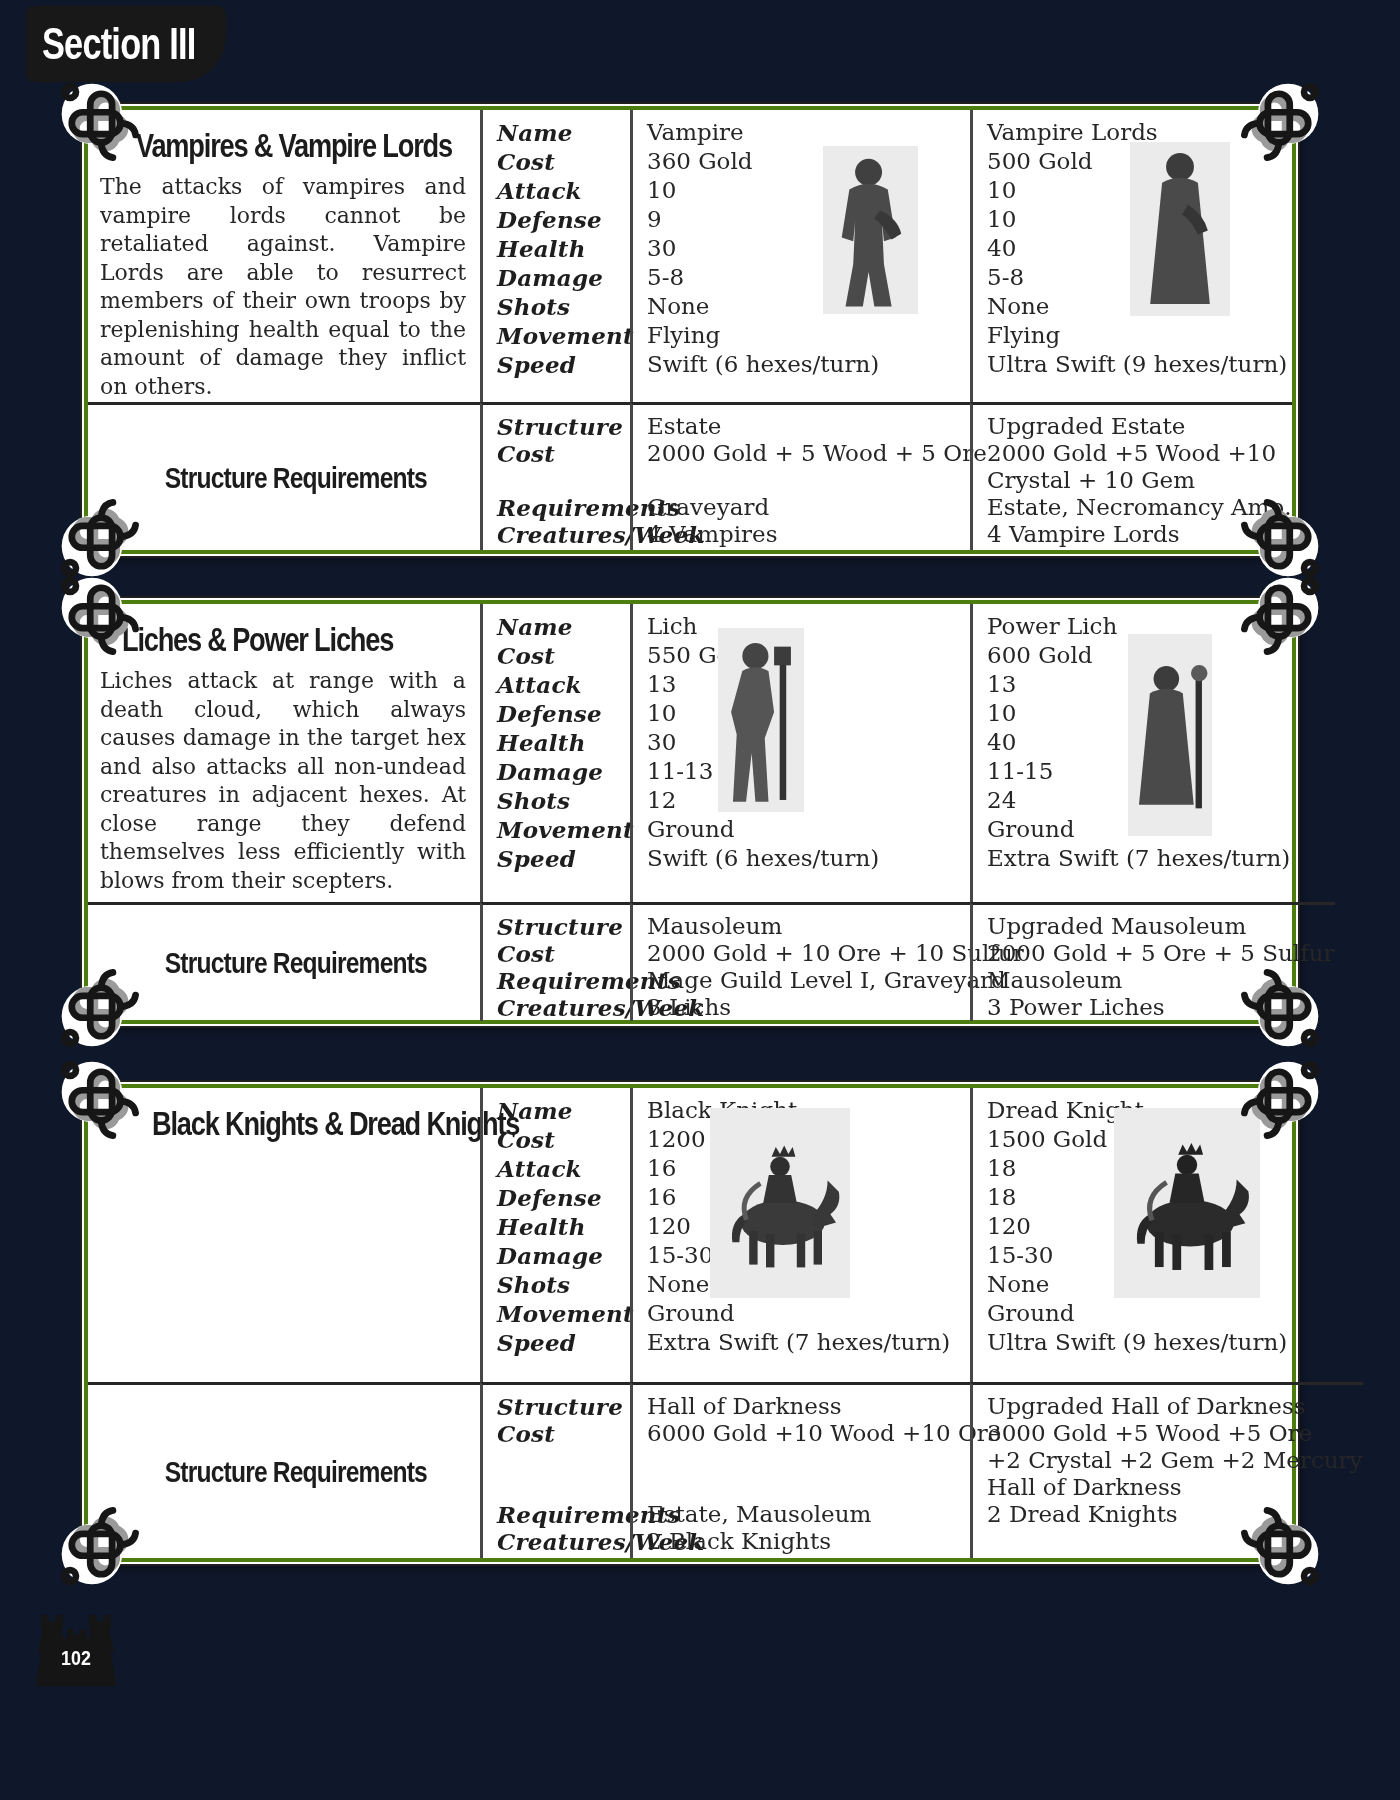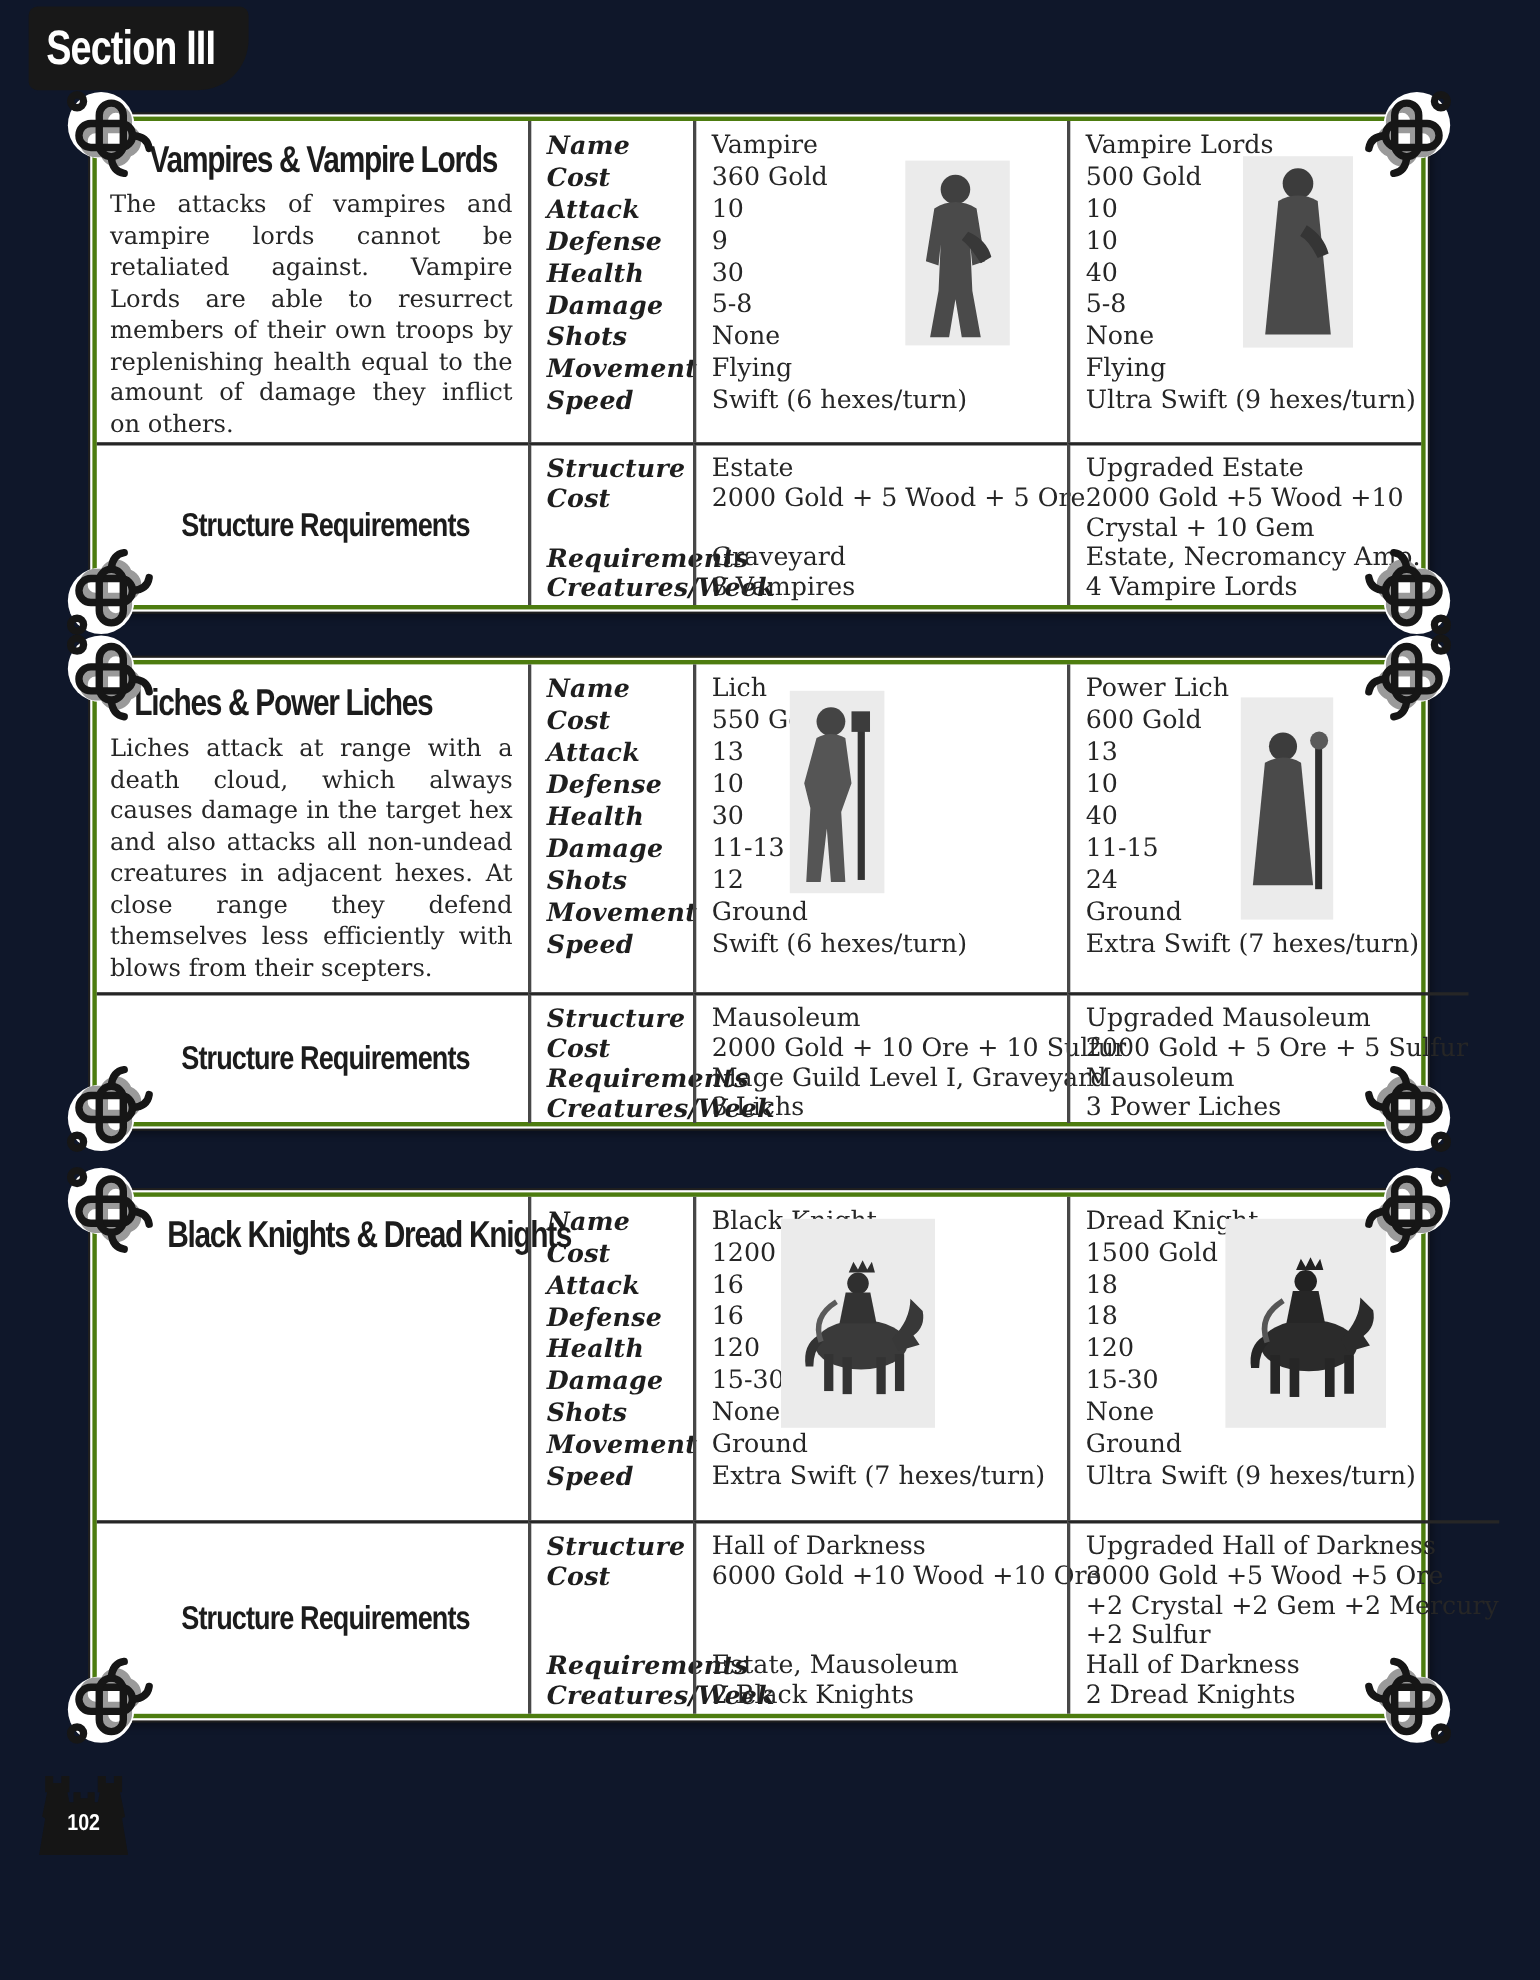--- a/index.html
+++ b/index.html
@@ -197,21 +197,21 @@
           <div class="ln">Requirements</div>
           <div class="ln">Creatures/Week</div>
         </div>
     </div>
     <div class="cell r2 struct">
       <div class="lines">
           <div class="ln">Estate</div>
           <div class="ln">2000 Gold + 5 Wood + 5 Ore</div>
           <div class="ln">&nbsp;</div>
           <div class="ln">Graveyard</div>
-          <div class="ln">8 Vampires</div>
+          <div class="ln">4 Vampires</div>
         </div>
     </div>
     <div class="cell r2 struct">
       <div class="lines">
           <div class="ln">Upgraded Estate</div>
           <div class="ln">2000 Gold +5 Wood +10</div>
           <div class="ln">Crystal + 10 Gem</div>
           <div class="ln">Estate, Necromancy Amp.</div>
           <div class="ln">4 Vampire Lords</div>
         </div>
@@ -419,21 +419,20 @@
           <div class="ln">&nbsp;</div>
           <div class="ln">Estate, Mausoleum</div>
           <div class="ln">2 Black Knights</div>
         </div>
     </div>
     <div class="cell r2 struct">
       <div class="lines">
           <div class="ln">Upgraded Hall of Darkness</div>
           <div class="ln">3000 Gold +5 Wood +5 Ore</div>
           <div class="ln">+2 Crystal +2 Gem +2 Mercury</div>
-          <div class="ln">+2 Sulfur</div>
           <div class="ln">Hall of Darkness</div>
           <div class="ln">2 Dread Knights</div>
         </div>
     </div>
 
     <div class="sprite" style="left:622px; top:20px; width:140px; height:190px;">
       <svg viewBox="0 0 100 90">
         <ellipse cx="52" cy="56" rx="30" ry="16" fill="#3a3a3a"></ellipse>
         <path d="M72 52 Q84 40 84 26 L92 34 Q94 44 86 50 L90 56 76 60 Z" fill="#383838"></path>
         <rect x="28" y="62" width="6" height="24" fill="#333333"></rect>

